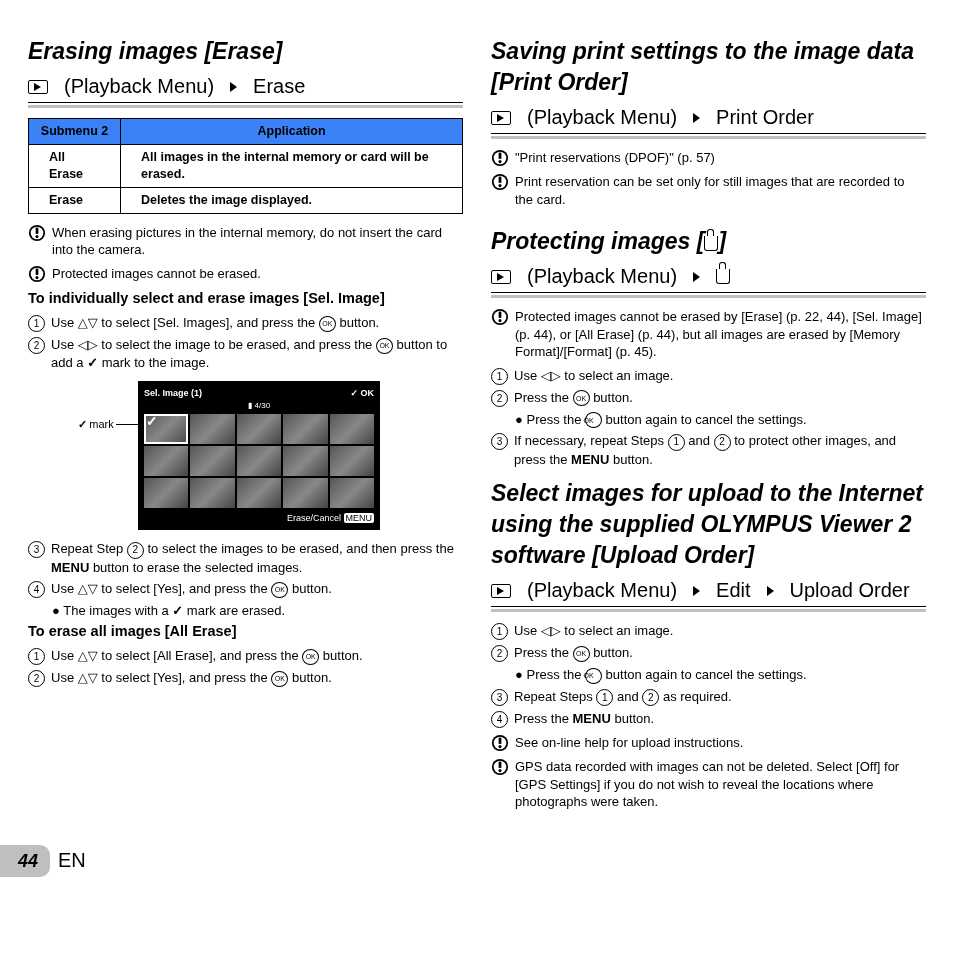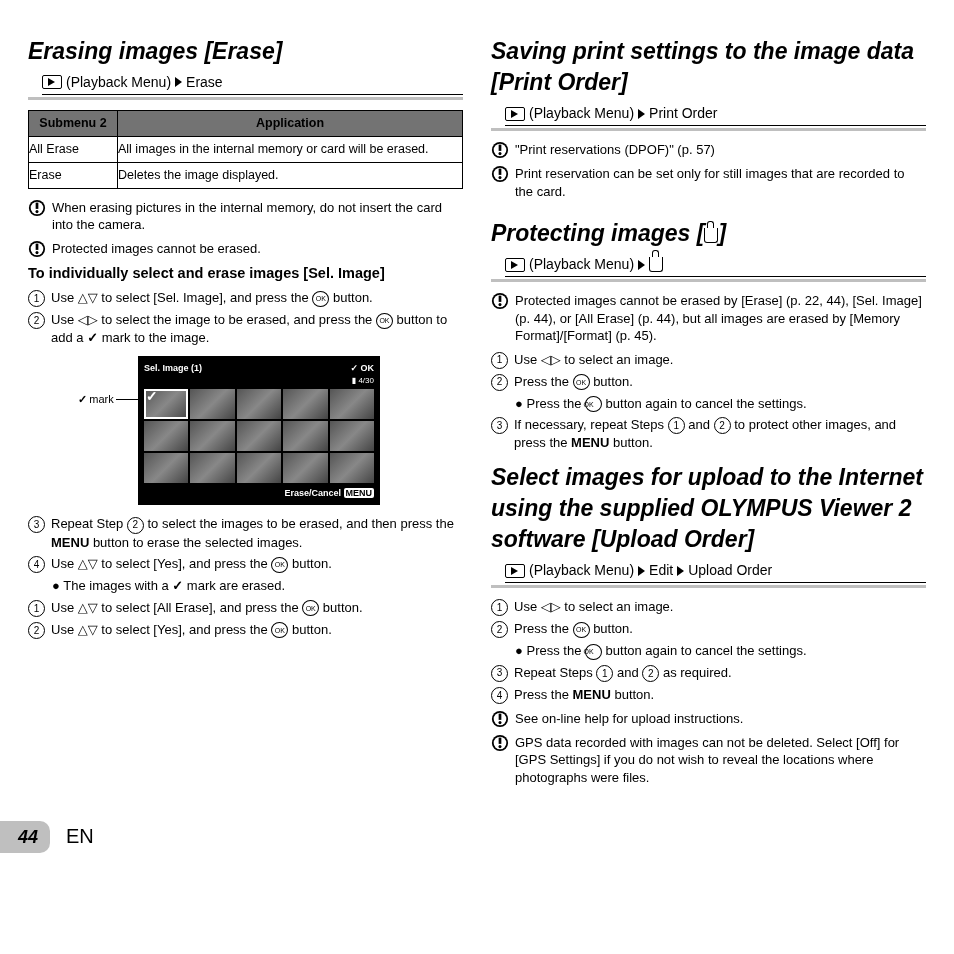--- a/index.html
+++ b/index.html
@@ -22,25 +22,24 @@
   h2.sect {
     font-style: italic;
     font-weight: bold;
     font-size: 23px;
     margin: 6px 0 6px 0;
   }
   .crumb {
     border-bottom: 1px solid #000;
     padding-bottom: 2px;
     margin-bottom: 2px;
-    font-size: 14px;
+    font-size: 20px;
     display: flex;
     align-items: center;
-    gap: 4px;
-    margin-left: 14px;
+    gap: 16px;
   }
   .crumb-under {
     height: 3px;
     background: #bfbfbf;
     margin-bottom: 10px;
   }
   .play-icon {
     display: inline-block;
     border: 1.5px solid #000;
     border-radius: 2px;
@@ -64,29 +63,30 @@
     border-bottom: 5px solid transparent;
     vertical-align: middle;
   }
   table.submenu {
     border-collapse: collapse;
     width: 100%;
     font-size: 12.5px;
     margin-bottom: 10px;
   }
   table.submenu th {
-    background: #737373;
+    background: #3b82f6;
     border: 1px solid #000;
     padding: 4px 6px;
     font-weight: bold;
   }
   table.submenu td {
     border: 1px solid #000;
-    padding: 4px 0;
+    padding: 4px 20px;
     vertical-align: top;
+    font-weight: bold;
   }
   .note {
     display: flex;
     gap: 6px;
     margin: 6px 0;
     align-items: flex-start;
   }
   .note-icon {
     flex: 0 0 auto;
     width: 18px; height: 18px;
@@ -156,42 +156,42 @@
     position:relative;
   }
   .lcd-grid div.sel::after {
     content:"✓";
     position:absolute;
     left:2px; top:-2px;
     font-size:14px;
     color:#fff;
     font-weight:bold;
   }
-  .lcd-bot { text-align:right; font-weight:bold; margin-top:4px;}
+  .lcd-bot { text-align:right; font-weight:normal; margin-top:4px;}
   .lcd-mark {
     position:absolute;
     left:-60px;
     top:36px;
     color:#000;
     font-size:11px;
     display:flex;
     align-items:center;
     gap:2px;
   }
   .lcd-mark::after {
     content:"";
     display:inline-block;
     width:24px;
     border-top:1px solid #000;
   }
   .footer {
     margin-top:28px;
     display:flex;
     align-items:center;
-    gap:16px;
+    gap:8px;
   }
   .pg-badge {
     background:#bfbfbf;
     border-top-right-radius:10px;
     border-bottom-right-radius:10px;
     padding:4px 12px 4px 18px;
     margin-left:-28px;
     font-style:italic;
     font-weight:bold;
     font-size:18px;
@@ -268,37 +268,37 @@
             <rect x="8.5" y="4" width="3" height="7" fill="#000"></rect>
             <circle cx="10" cy="14" r="1.7" fill="#000"></circle>
           </svg></span>
       <span>Protected images cannot be erased.</span>
     </div>
 
     <h3 class="sub">To individually select and erase images [Sel. Image]</h3>
 
     <div class="step">
       <span class="circ">1</span>
-      <span><span>Use </span><span class="arrows">△▽</span><span> to select [Sel. Image], and press the </span><span class="ok">OK</span><span> button.</span></span>
+      <span><span>Use </span><span class="arrows">△▽</span><span> to select [Sel. Images], and press the </span><span class="ok">OK</span><span> button.</span></span>
     </div>
     <div class="step">
       <span class="circ">2</span>
       <span><span>Use </span><span class="arrows">◁▷</span><span> to select the image to be erased, and press the </span><span class="ok">OK</span><span> button to add a </span><span class="check">✓</span><span> mark to the image.</span></span>
     </div>
 
     <div class="lcd">
       <div class="lcd-mark">
           <span class="check">✓</span>
           <span>mark</span>
         </div>
       <div class="lcd-top">
         <span>Sel. Image (1)</span>
         <span>✓ <span>OK</span></span>
       </div>
-      <div style="text-align:right;font-size:8px;margin-top:-2px;margin-bottom:2px">▮ <span>4/30</span></div>
+      <div style="text-align:center;font-size:8px;margin-top:-2px;margin-bottom:2px">▮ <span>4/30</span></div>
       <div class="lcd-grid">
         <div class="sel"></div>
           <div></div>
           <div></div>
           <div></div>
           <div></div>
         <div></div>
           <div></div>
           <div></div>
           <div></div>
@@ -315,20 +315,21 @@
     <div class="step">
       <span class="circ">3</span>
       <span><span>Repeat Step </span><span class="circ" style="display:inline-flex">2</span><span> to select the images to be erased, and then press the </span><b>MENU</b><span> button to erase the selected images.</span></span>
     </div>
     <div class="step">
       <span class="circ">4</span>
       <span><span>Use </span><span class="arrows">△▽</span><span> to select [Yes], and press the </span><span class="ok">OK</span><span> button.</span></span>
     </div>
     <div class="bullet">● <span>The images with a </span><span class="check">✓</span><span> mark are erased.</span></div>
 
+    <h3 class="sub">To erase all images [All Erase]</h3>
     <div class="step">
       <span class="circ">1</span>
       <span><span>Use </span><span class="arrows">△▽</span><span> to select [All Erase], and press the </span><span class="ok">OK</span><span> button.</span></span>
     </div>
     <div class="step">
       <span class="circ">2</span>
       <span><span>Use </span><span class="arrows">△▽</span><span> to select [Yes], and press the </span><span class="ok">OK</span><span> button.</span></span>
     </div>
 
   </div>
@@ -434,21 +435,21 @@
           </svg></span>
       <span>See on-line help for upload instructions.</span>
     </div>
     <div class="note">
       <span class="note-icon"><svg viewBox="0 0 20 20">
             <circle cx="10" cy="10" r="9" fill="#000"></circle>
             <circle cx="10" cy="10" r="7" fill="#fff"></circle>
             <rect x="8.5" y="4" width="3" height="7" fill="#000"></rect>
             <circle cx="10" cy="14" r="1.7" fill="#000"></circle>
           </svg></span>
-      <span>GPS data recorded with images can not be deleted. Select [Off] for [GPS Settings] if you do not wish to reveal the locations where photographs were files.</span>
+      <span>GPS data recorded with images can not be deleted. Select [Off] for [GPS Settings] if you do not wish to reveal the locations where photographs were taken.</span>
     </div>
 
   </div>
 </div>
 
 <div class="footer">
   <span class="pg-badge">44</span>
   <span class="lang">EN</span>
 </div>
 

